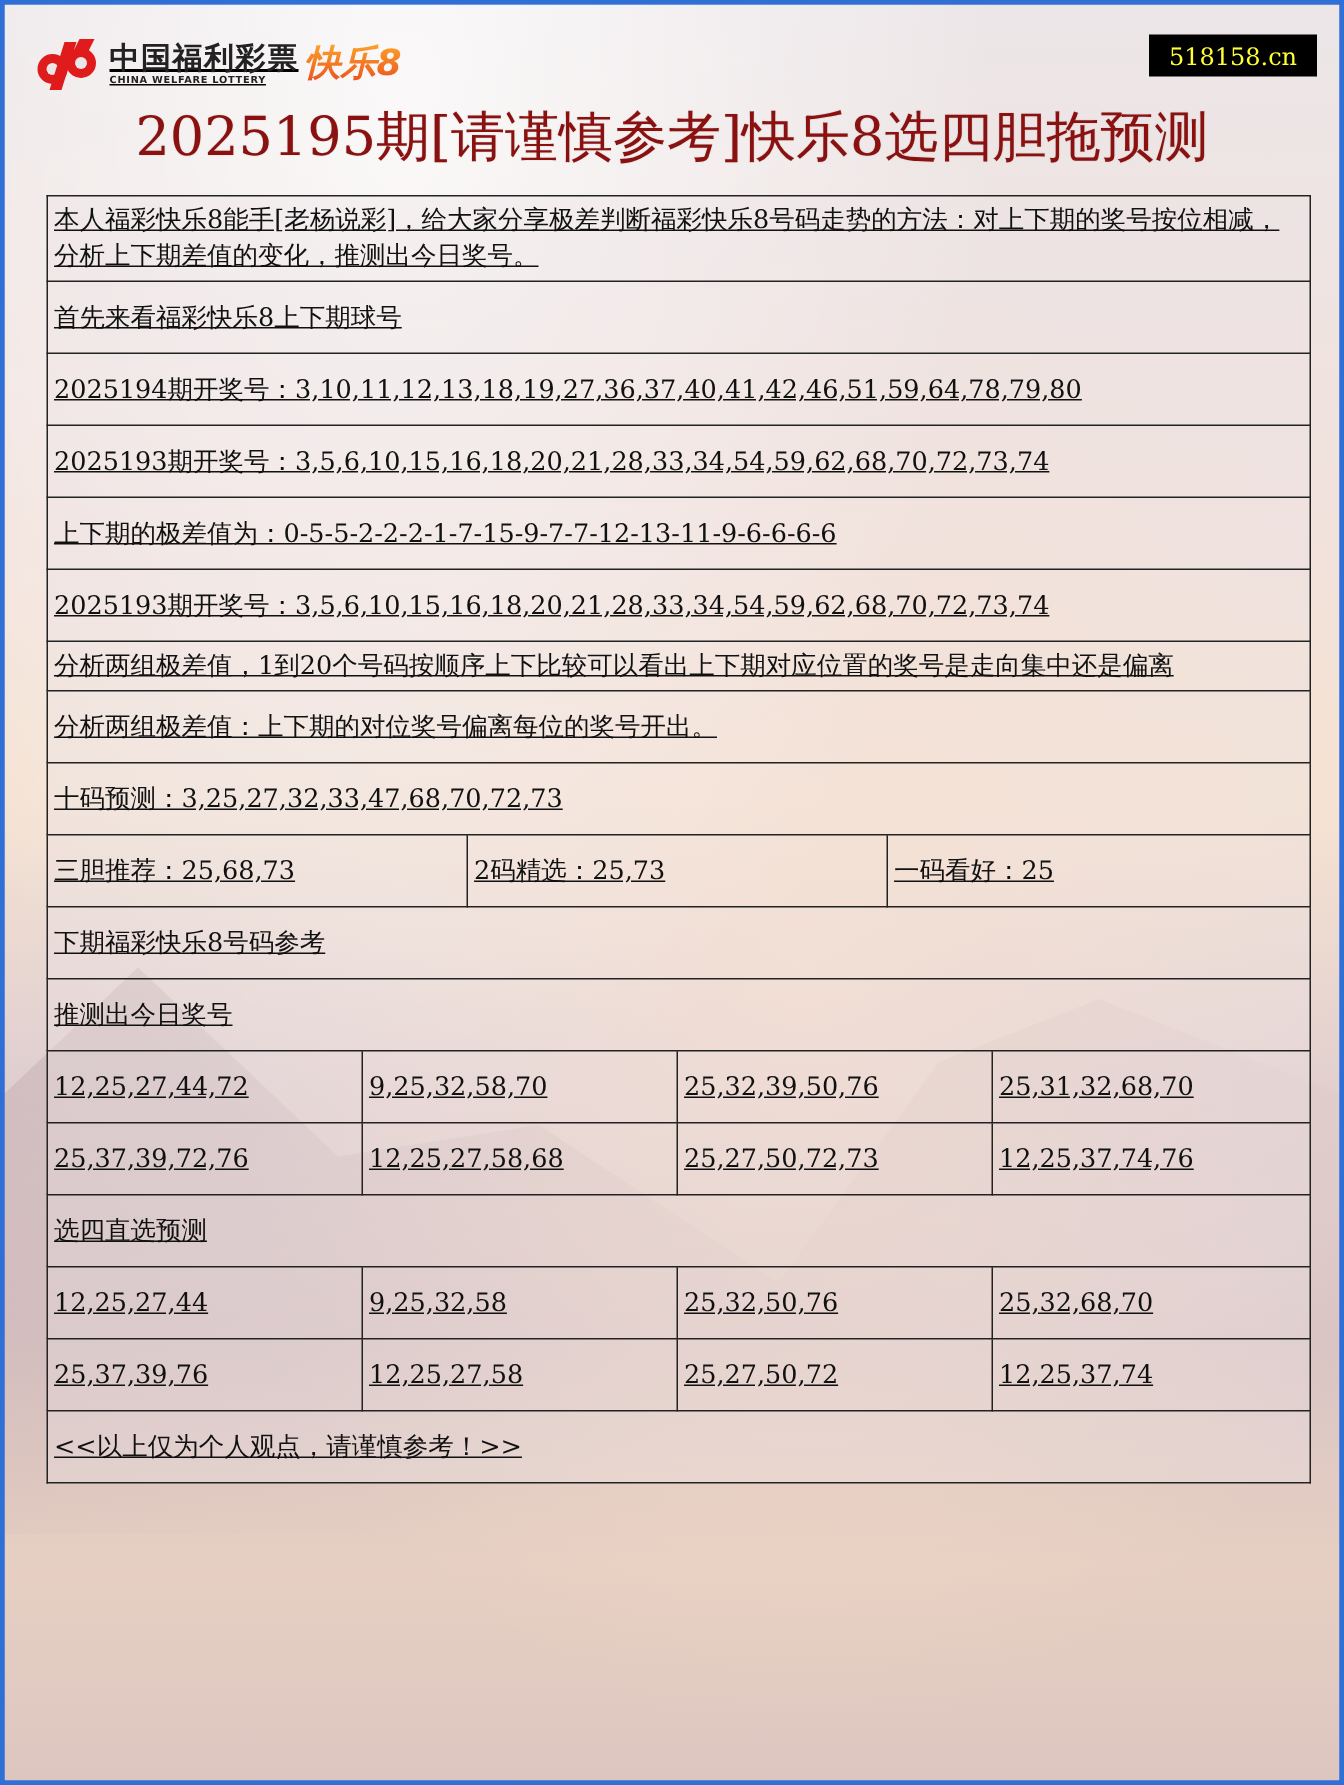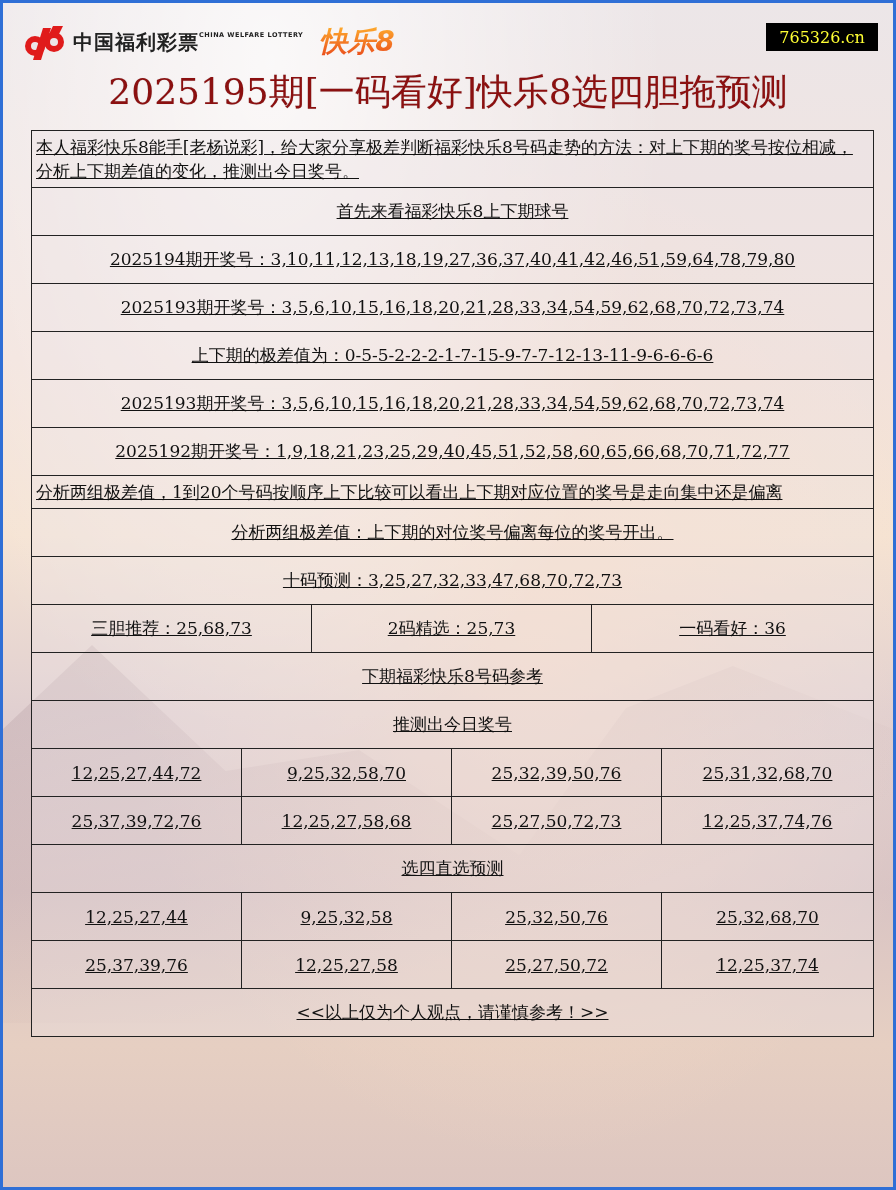--- a/index.html
+++ b/index.html
@@ -22,33 +22,33 @@
       background: linear-gradient(160deg, rgba(140,110,120,0.22) 0%, rgba(170,140,145,0.12) 40%, rgba(255,255,255,0) 70%);
       clip-path: polygon(0 30%, 10% 10%, 25% 40%, 40% 35%, 58% 60%, 70% 25%, 82% 15%, 100% 30%, 100% 100%, 0 100%);
     }
     .logo {
       position: absolute; left: 20px; top: 20px; height: 38px;
       display: flex; align-items: center;
     }
     .logo-mark {
       width: 44px; height: 36px; position: relative;
     }
-    .logo-cn { margin-left: 6px; display: flex; flex-direction: row; }
+    .logo-cn { margin-left: 6px; display: flex; flex-direction: column; text-decoration: underline; }
     .logo-cn-main {
       font-family: "DejaVu Sans", sans-serif; font-weight: bold;
       font-size: 20px; color: #222; letter-spacing: 1px; line-height: 22px;
     }
     .logo-cn-en {
       font-family: "DejaVu Sans", sans-serif; font-weight: bold;
       font-size: 6.5px; color: #222; letter-spacing: 0.5px; line-height: 8px;
     }
     .logo-kl8 {
-      margin-left: 16px;
+      margin-left: 4px;
       font-family: "DejaVu Sans", sans-serif; font-weight: bold; font-style: italic;
-      font-size: 28px; color: #f06a1a; line-height: 34px;
+      font-size: 24px; color: #f06a1a; line-height: 34px;
       background: linear-gradient(180deg, #ffb02e, #e8451a);
       -webkit-background-clip: text; background-clip: text; color: transparent;
     }
     .site-badge {
       position: absolute; left: 763px; top: 20px; width: 112px; height: 28px;
       background: #000; color: #ffff33;
       font-family: "DejaVu Serif", serif; font-size: 16px;
       display: flex; align-items: center; justify-content: center;
     }
     .page-title {
@@ -57,21 +57,21 @@
       font-family: "DejaVu Serif", serif; font-size: 36px; line-height: 50px;
       text-shadow: 0 0 1px rgba(0,0,0,0.2);
     }
     table.content {
       position: absolute; left: 28px; top: 127px; width: 842px;
       border-collapse: collapse; table-layout: fixed;
       font-family: "DejaVu Serif", serif; font-size: 17px; color: #111; text-decoration: underline;
     }
     table.content td {
       border: 1.5px solid #222;
-      text-align: center; vertical-align: middle;
+      text-align: left; vertical-align: middle;
       height: 47px; padding: 0 4px;
       background: rgba(235,225,228,0.35);
     }
     table.content td.left { text-align: left; line-height: 24px; padding: 4px 4px; height: auto; }
   </style>
 </head>
 <body>
 
 <div class="frame">
   <div class="mountain"></div>
@@ -87,23 +87,23 @@
         <polygon points="30,2 40,2 36,10 26,10" fill="#e01b1b"></polygon>
       </svg>
     </div>
     <div class="logo-cn">
       <span class="logo-cn-main">中国福利彩票</span>
       <span class="logo-cn-en">CHINA WELFARE LOTTERY</span>
     </div>
     <span class="logo-kl8">快乐8</span>
   </div>
 
-  <div class="site-badge">765326.cn</div>
+  <div class="site-badge">518158.cn</div>
 
-  <div class="page-title">2025195期[一码看好]快乐8选四胆拖预测</div>
+  <div class="page-title">2025195期[请谨慎参考]快乐8选四胆拖预测</div>
 
   <table class="content">
     <colgroup>
       <col style="width:210px">
         <col style="width:70px">
         <col style="width:140px">
         <col style="width:140px">
         <col style="width:70px">
         <col style="width:212px">
     </colgroup>
@@ -120,35 +120,32 @@
     <tr>
           <td colspan="6">2025193期开奖号：3,5,6,10,15,16,18,20,21,28,33,34,54,59,62,68,70,72,73,74</td>
         </tr>
     <tr>
           <td colspan="6">上下期的极差值为：0-5-5-2-2-2-1-7-15-9-7-7-12-13-11-9-6-6-6-6</td>
         </tr>
     <tr>
           <td colspan="6">2025193期开奖号：3,5,6,10,15,16,18,20,21,28,33,34,54,59,62,68,70,72,73,74</td>
         </tr>
     <tr>
-          <td colspan="6">2025192期开奖号：1,9,18,21,23,25,29,40,45,51,52,58,60,65,66,68,70,71,72,77</td>
-        </tr>
-    <tr>
           <td colspan="6" class="left">分析两组极差值，1到20个号码按顺序上下比较可以看出上下期对应位置的奖号是走向集中还是偏离</td>
         </tr>
     <tr>
           <td colspan="6">分析两组极差值：上下期的对位奖号偏离每位的奖号开出。</td>
         </tr>
     <tr>
           <td colspan="6">十码预测：3,25,27,32,33,47,68,70,72,73</td>
         </tr>
     <tr>
       <td colspan="2">三胆推荐：25,68,73</td>
       <td colspan="2">2码精选：25,73</td>
-      <td colspan="2">一码看好：36</td>
+      <td colspan="2">一码看好：25</td>
     </tr>
     <tr>
           <td colspan="6">下期福彩快乐8号码参考</td>
         </tr>
     <tr>
           <td colspan="6">推测出今日奖号</td>
         </tr>
     <tr>
       <td>12,25,27,44,72</td>
       <td colspan="2">9,25,32,58,70</td>

